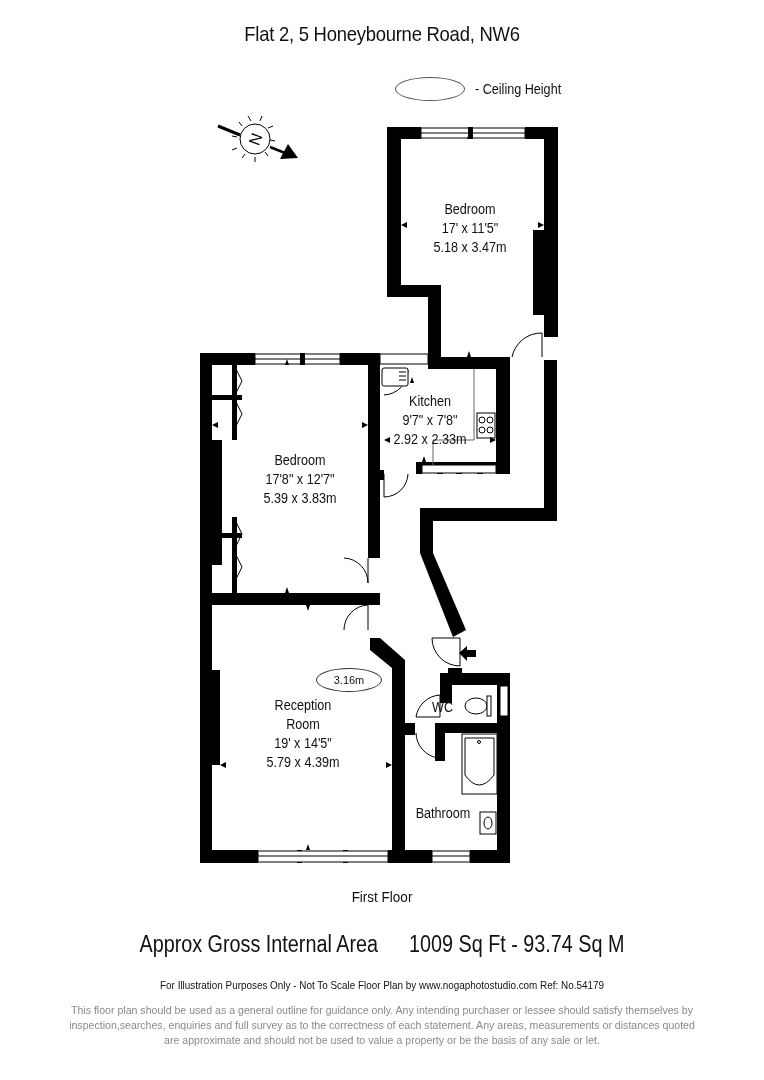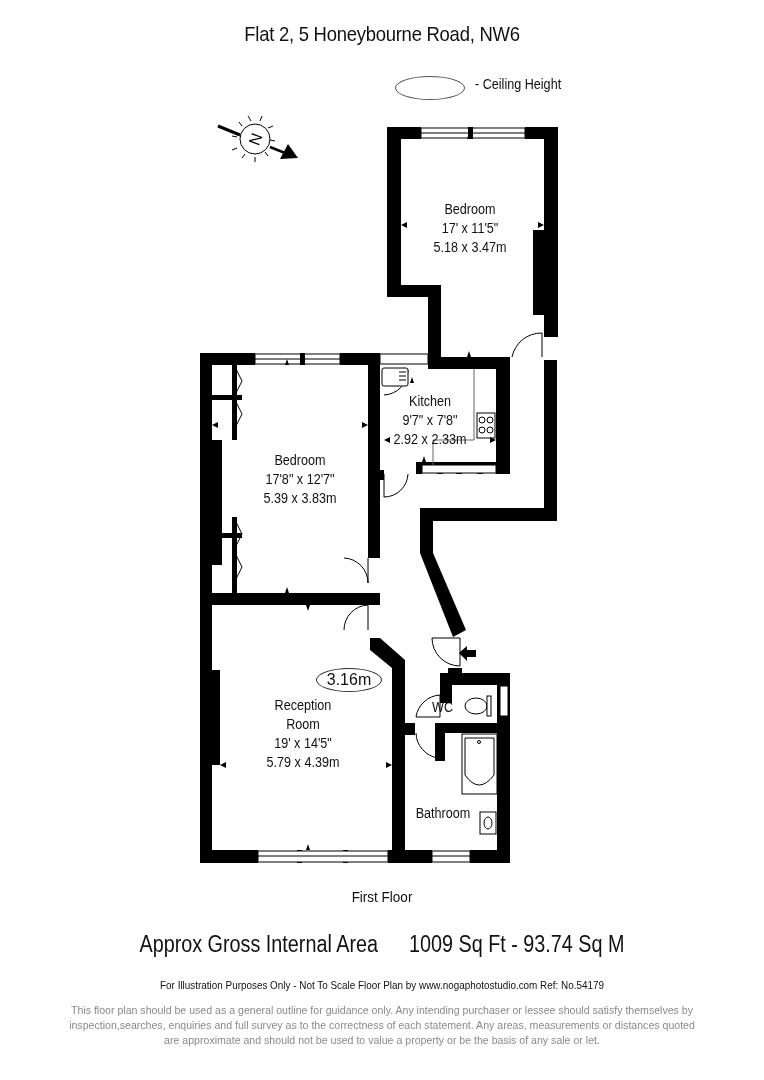--- a/index.html
+++ b/index.html
@@ -1,23 +1,23 @@
 <!DOCTYPE html>
 <html><head>
 <meta charset="utf-8">
 <style>
   html, body { margin: 0; padding: 0; background: #ffffff; }
   body { width: 764px; height: 1080px; position: relative; overflow: hidden; font-family: "Liberation Sans", "DejaVu Sans", sans-serif; color: #111; }
   .title { position: absolute; top: 22px; left: 0; width: 764px; text-align: center; font-size: 21px; letter-spacing: -0.3px; transform: scaleX(0.88); transform-origin: center; }
-  .legend { position: absolute; top: 76px; left: 395px; height: 26px; display: flex; align-items: flex-start; }
+  .legend { position: absolute; top: 76px; left: 395px; height: 26px; display: flex; align-items: center; }
   .legend-oval { width: 70px; height: 24px; border: 1px solid #555; border-radius: 50%; box-sizing: border-box; }
   .legend-text { margin-left: 10px; font-size: 14px; transform: scaleX(0.9); transform-origin: left; white-space: nowrap; }
   svg.plan { position: absolute; left: 0; top: 0; }
   .room-label { position: absolute; text-align: center; font-size: 14px; line-height: 19px; transform: scaleX(0.9); white-space: nowrap; }
-  .ceiling-oval { position: absolute; left: 316px; top: 668px; width: 66px; height: 24px; border: 1px solid #333; border-radius: 50%; box-sizing: border-box; text-align: center; font-size: 16px; line-height: 22px; }
+  .ceiling-oval { position: absolute; left: 316px; top: 668px; width: 66px; height: 24px; border: 1px solid #333; border-radius: 50%; box-sizing: border-box; text-align: center; font-size: 11px; line-height: 22px; }
   .floor-name { position: absolute; top: 888px; left: 0; width: 764px; text-align: center; font-size: 15px; transform: scaleX(0.9); }
   .area { position: absolute; top: 931px; left: 0; width: 764px; text-align: center; font-size: 23px; transform: scaleX(0.86); white-space: nowrap; }
   .area span.gap { display: inline-block; width: 36px; }
   .footer-ref { position: absolute; top: 979px; left: 0; width: 764px; text-align: center; font-size: 11px; transform: scaleX(0.9); white-space: nowrap; }
   .disclaimer { position: absolute; top: 1003px; left: 40px; width: 684px; text-align: center; font-size: 11.5px; line-height: 15px; color: #8a8a8a; transform: scaleX(0.92); }
 </style>
 </head>
 <body>
 
 <div class="title">Flat 2, 5 Honeybourne Road, NW6</div>

